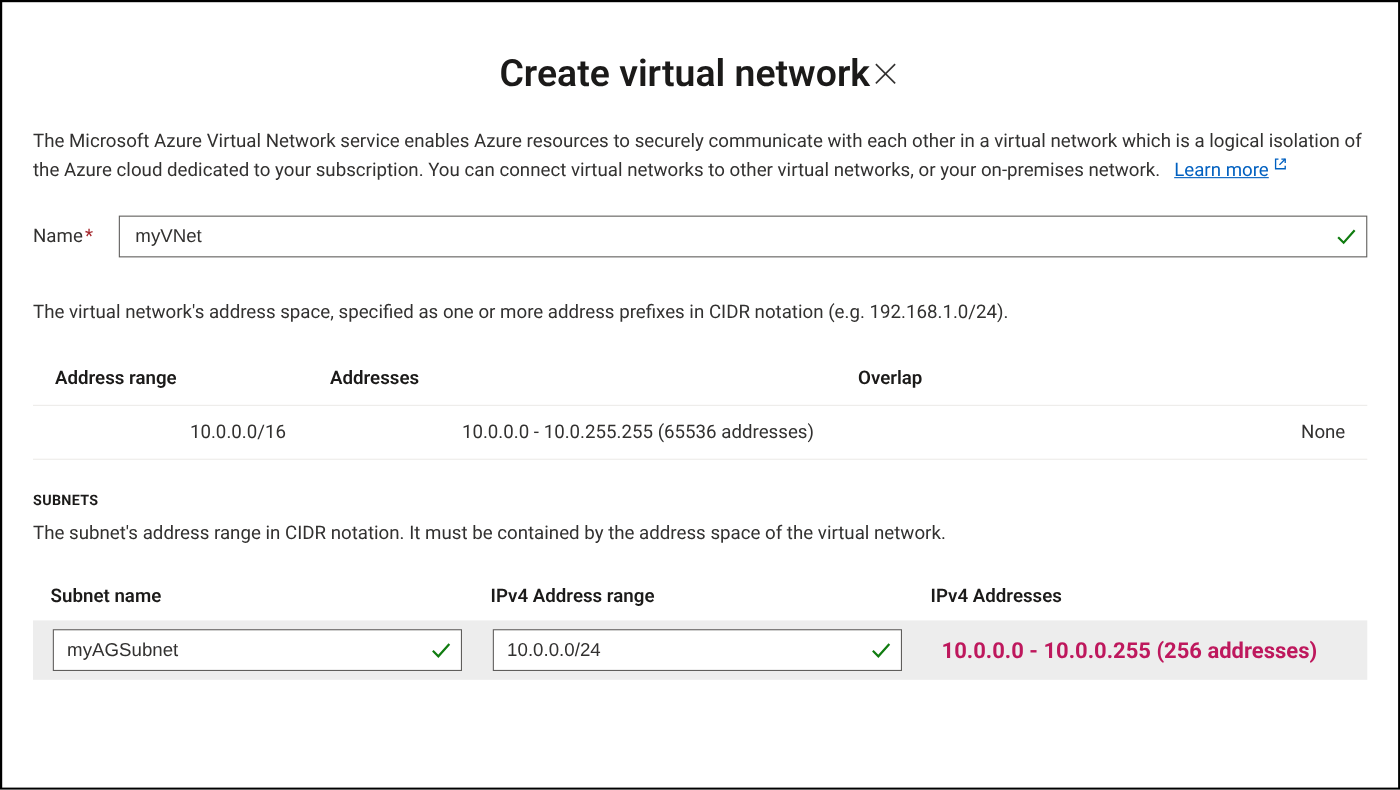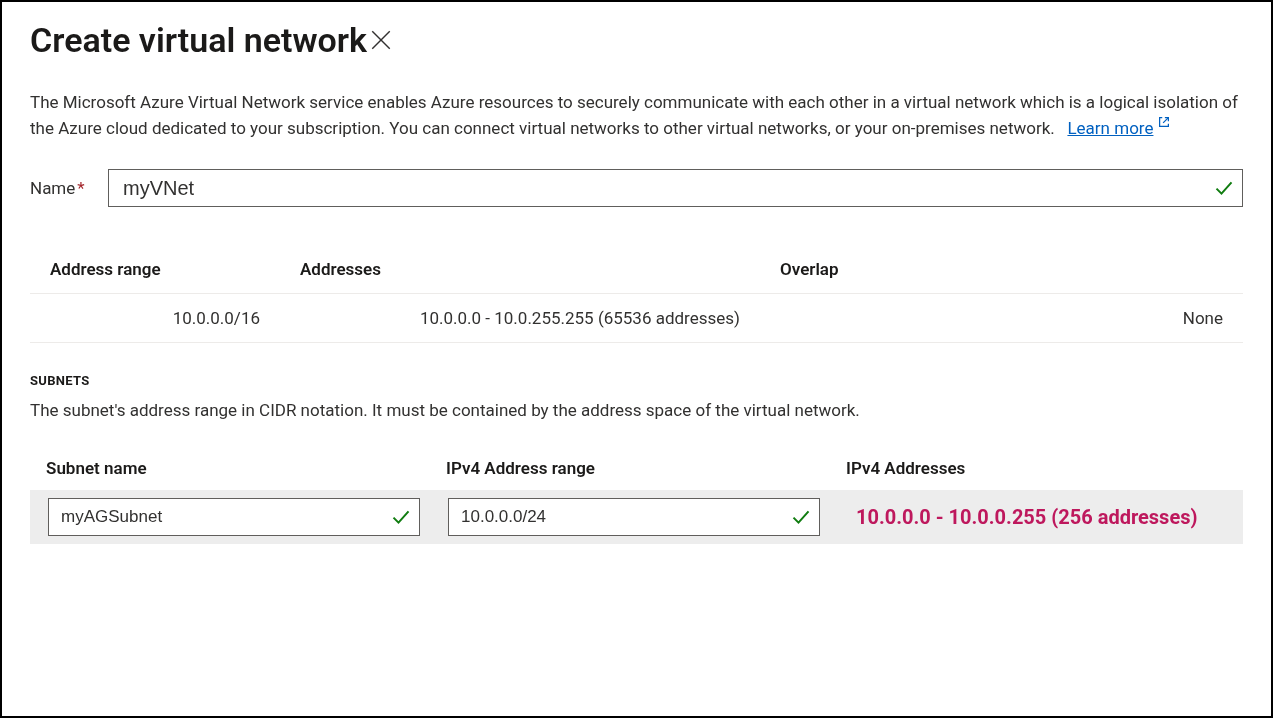--- a/index.html
+++ b/index.html
@@ -14,22 +14,23 @@
     width: 1273px;
     height: 718px;
     border: 2px solid #000;
     padding: 18px 28px 18px 28px;
     position: relative;
     overflow: hidden;
   }
   .header-row {
     display: flex;
     align-items: flex-start;
-    justify-content: flex-start;
+    justify-content: center;
     margin-bottom: 28px;
+    margin-top: 27px;
   }
   .title {
     font-size: 34px;
     font-weight: 600;
     color: #1b1a19;
     margin: 0;
     line-height: 1.2;
   }
   .close-btn {
     background: none;
@@ -77,21 +78,21 @@
     border: 1px solid #323130;
     height: 38px;
     padding: 0 36px 0 12px;
     background: #fff;
   }
   .input-wrap.valid { border-color: #605e5c; }
   .input-wrap input {
     width: 100%;
     border: none;
     outline: none;
-    font-size: 20px;
+    font-size: 17px;
     background: transparent;
     color: #323130;
   }
   .check-icon {
     position: absolute;
     right: 8px;
     top: 50%;
     transform: translateY(-50%);
     width: 20px; height: 20px;
     color: #107c10;
@@ -204,20 +205,21 @@
     </label>
     <div class="input-wrap valid">
       <input type="text" value="myVNet" style="">
       <svg class="check-icon" viewBox="0 0 16 16" fill="none" stroke="#107c10" stroke-width="1.6">
         <polyline points="2,8.5 6,12.5 14,3.5"></polyline>
       </svg>
     </div>
   </div>
 
   <div class="addr-section">
+    <p class="section-desc">The virtual network's address space, specified as one or more address prefixes in CIDR notation (e.g. 192.168.1.0/24).</p>
     <table class="grid addr">
       <thead>
         <tr>
           <th class="col-addr-range">Address range</th>
           <th class="col-addresses">Addresses</th>
           <th>Overlap</th>
         </tr>
       </thead>
       <tbody>
         <tr>

